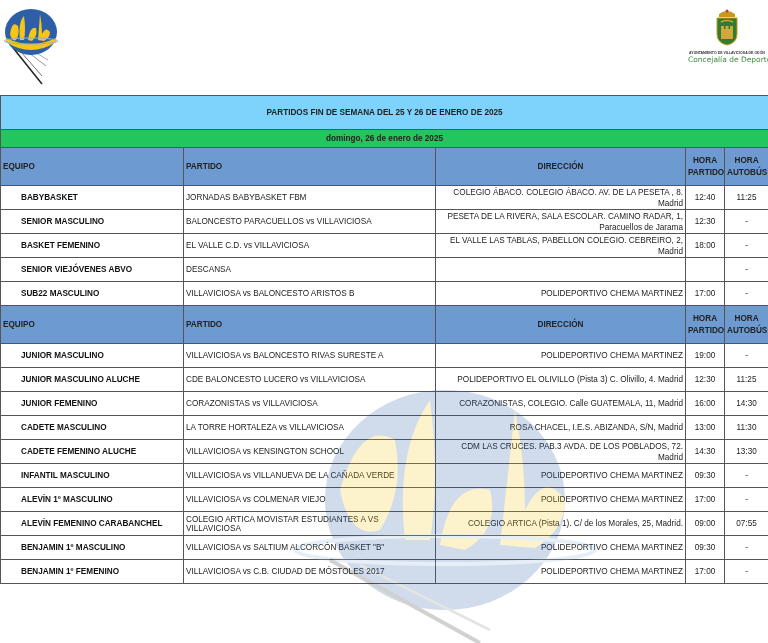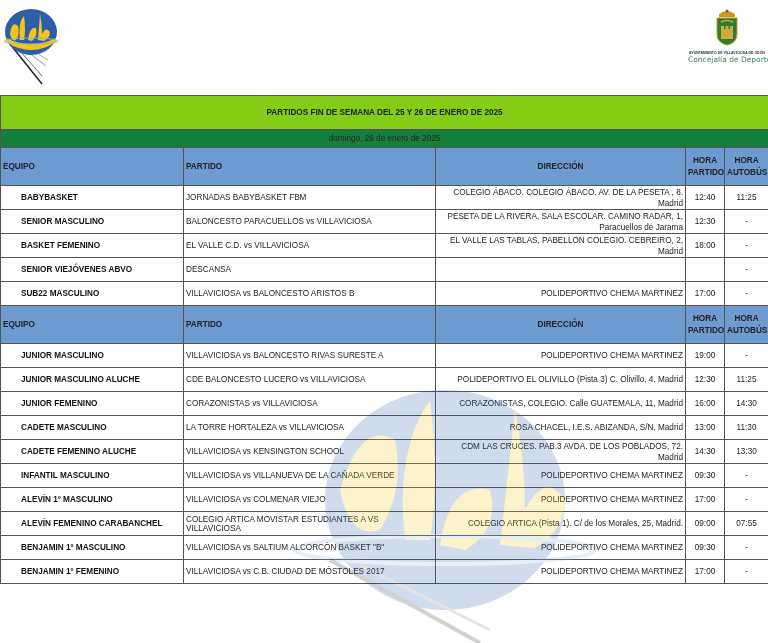--- a/index.html
+++ b/index.html
@@ -11,22 +11,22 @@
   .header-area { position: absolute; left: 0; top: 0; width: 768px; height: 95px; }
   .logo-club { position: absolute; left: 2px; top: 4px; width: 60px; height: 80px; }
   .logo-ayto { position: absolute; left: 688px; top: 8px; width: 78px; height: 62px; text-align: center; }
   .ayto-small { font-size: 3.5px; color: #333; letter-spacing: 0; white-space: nowrap; margin-top: 1px; font-weight: bold; }
   .ayto-dep { font-size: 7.5px; color: #3a8a3a; white-space: nowrap; font-family: "DejaVu Sans", sans-serif; }
 
   .watermark { position: absolute; left: 290px; top: 380px; width: 310px; height: 263px; opacity: 0.22; pointer-events: none; z-index: 2; }
 
   table.sched { position: absolute; left: 0; top: 95px; width: 768px; border-collapse: collapse; table-layout: fixed; z-index: 1; }
   table.sched td { border: 1px solid #555; padding: 0 2px; font-size: 8.2px; color: #222; overflow: hidden; }
-  .title-row td { background: #84cc16; height: 33px; text-align: center; font-size: 12.5px; font-weight: bold; color: #2e3192; border: 1px solid #7a7a7a; }
-  .date-row td { background: #15803d; color: #fff; text-align: center; font-weight: normal; font-size: 8px; height: 17px; border: 1px solid #4f7fb6; }
+  .title-row td { background: #7dd3fc; height: 33px; text-align: center; font-size: 12.5px; font-weight: bold; color: #2e3192; border: 1px solid #7a7a7a; }
+  .date-row td { background: #22c55e; color: #fff; text-align: center; font-weight: bold; font-size: 8px; height: 17px; border: 1px solid #4f7fb6; }
   .head-row td { background: #6d9bd1; color: #fff; font-weight: bold; font-size: 8px; height: 37px; border: 1px solid #2f4f6f; }
   .head-row td.c { text-align: center; line-height: 12px; }
   .data-row td { height: 23px; background: #fff; }
   .data-row td.team { font-weight: bold; color: #111; padding-left: 20px; }
   .data-row td.c { text-align: right; line-height: 11px; }
   .data-row td.time { text-align: center; }
 </style>
 </head>
 <body>
 

